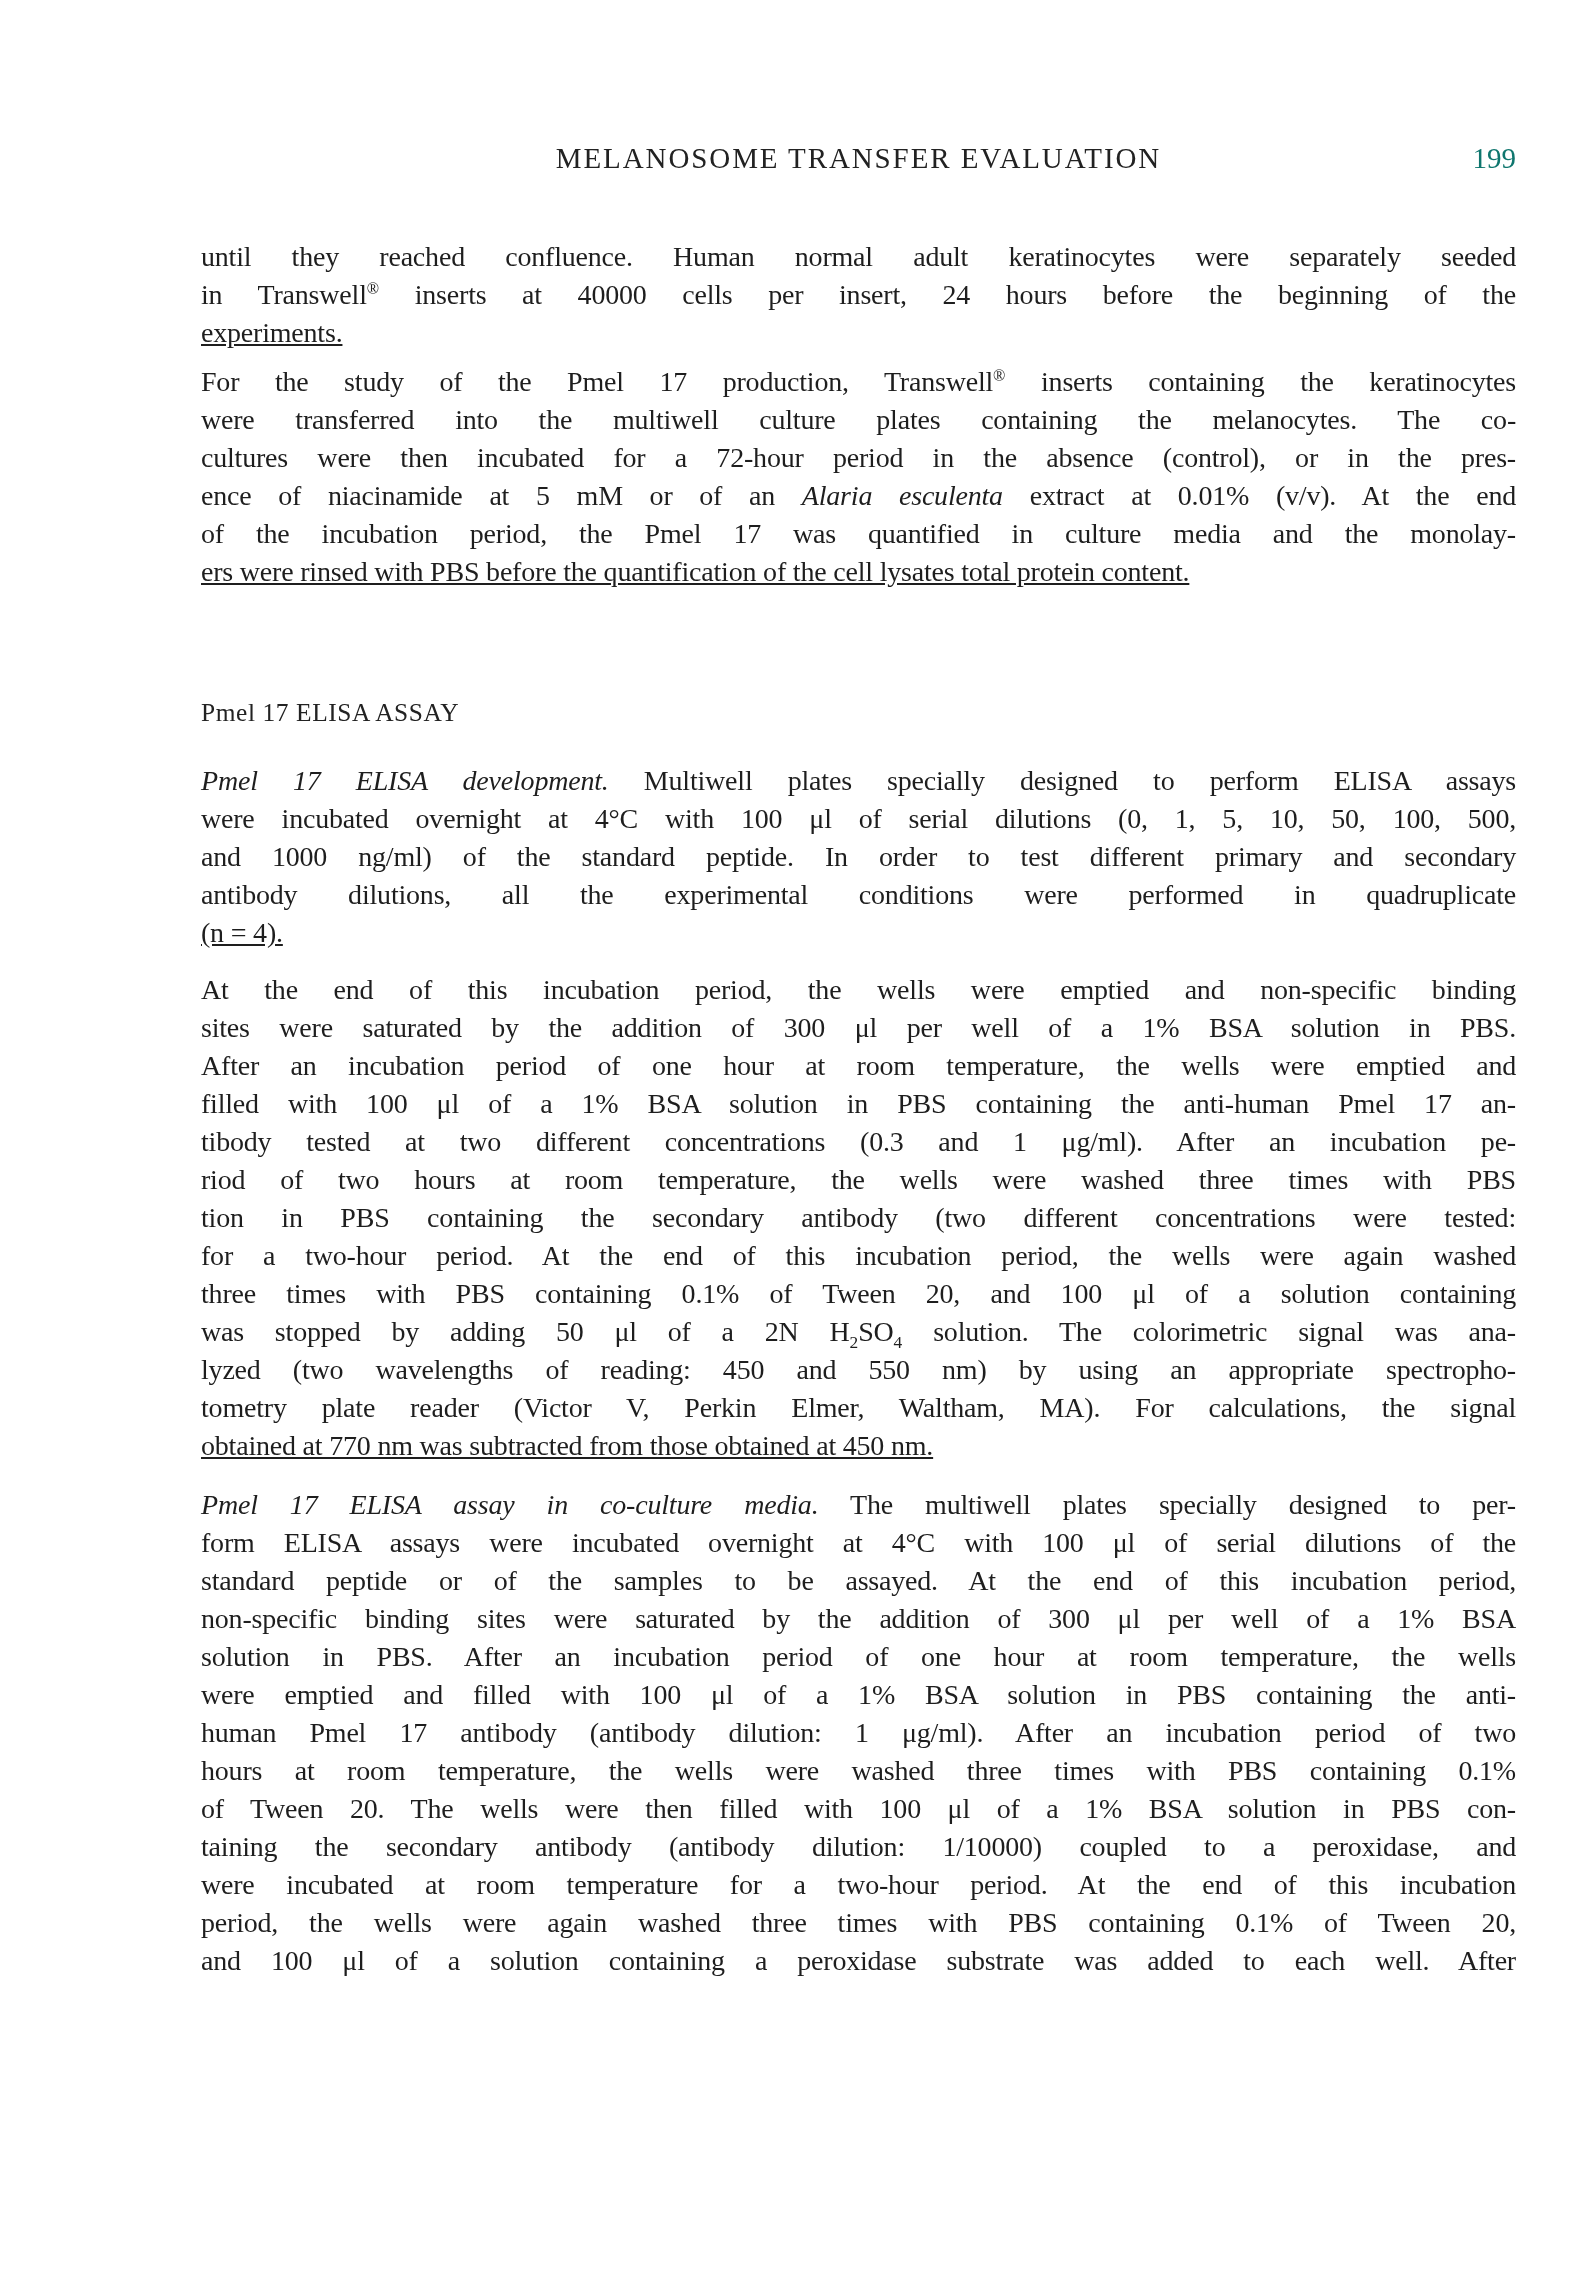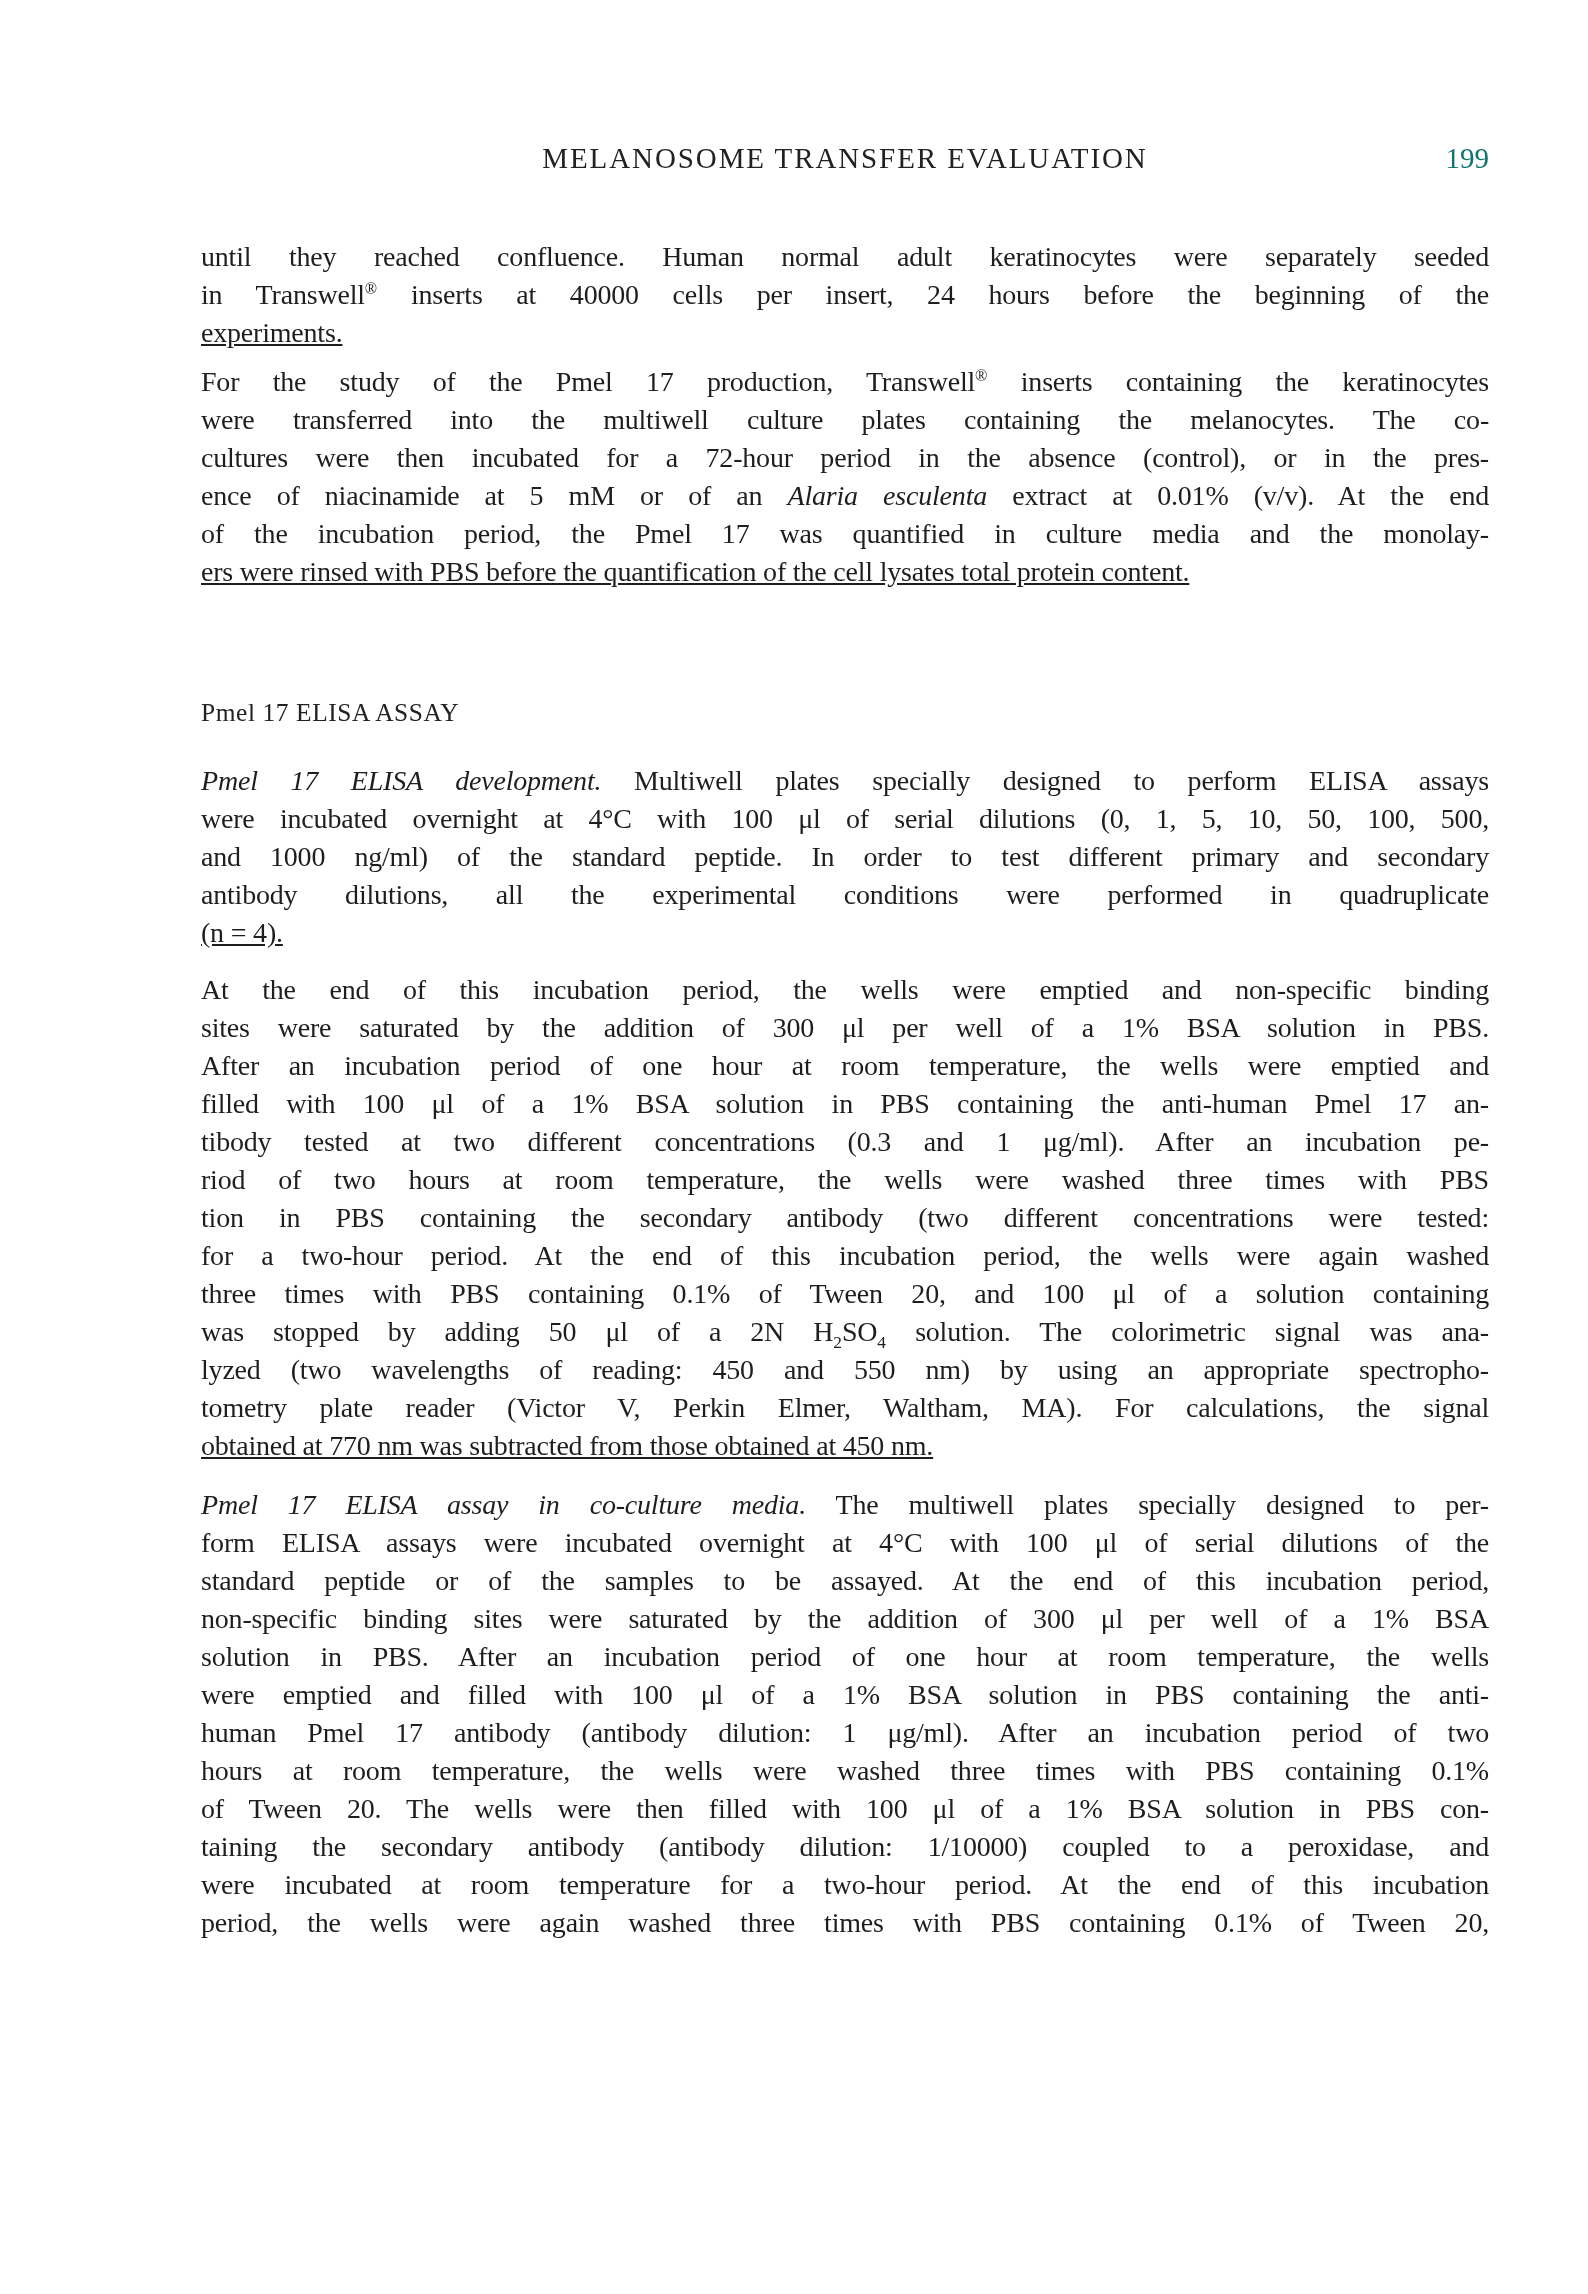--- a/index.html
+++ b/index.html
@@ -8,21 +8,21 @@
     background: #ffffff;
   }
   .page {
     position: relative;
     width: 1589px;
     height: 2295px;
     background: #ffffff;
     color: #1e1e1e;
     font-family: "Liberation Serif", "DejaVu Serif", serif;
     box-sizing: border-box;
-    padding: 139px 100px 0 201px;
+    padding: 139px 73px 0 201px;
     overflow: hidden;
   }
   .page-header {
     position: relative;
     height: 38px;
     line-height: 38px;
     margin-bottom: 61px;
   }
   .running-title {
     display: block;
@@ -142,18 +142,19 @@
         <div class="line">standard peptide or of the samples to be assayed. At the end of this incubation period,</div>
         <div class="line">non-specific binding sites were saturated by the addition of 300 μl per well of a 1% BSA</div>
         <div class="line">solution in PBS. After an incubation period of one hour at room temperature, the wells</div>
         <div class="line">were emptied and filled with 100 μl of a 1% BSA solution in PBS containing the anti-</div>
         <div class="line">human Pmel 17 antibody (antibody dilution: 1 μg/ml). After an incubation period of two</div>
         <div class="line">hours at room temperature, the wells were washed three times with PBS containing 0.1%</div>
         <div class="line">of Tween 20. The wells were then filled with 100 μl of a 1% BSA solution in PBS con-</div>
         <div class="line">taining the secondary antibody (antibody dilution: 1/10000) coupled to a peroxidase, and</div>
         <div class="line">were incubated at room temperature for a two-hour period. At the end of this incubation</div>
         <div class="line">period, the wells were again washed three times with PBS containing 0.1% of Tween 20,</div>
+        <div class="line">and 100 μl of a solution containing a peroxidase substrate was added to each well. After</div>
       </div>
 
   </div>
 
 </div>
 
 
 </body></html>

